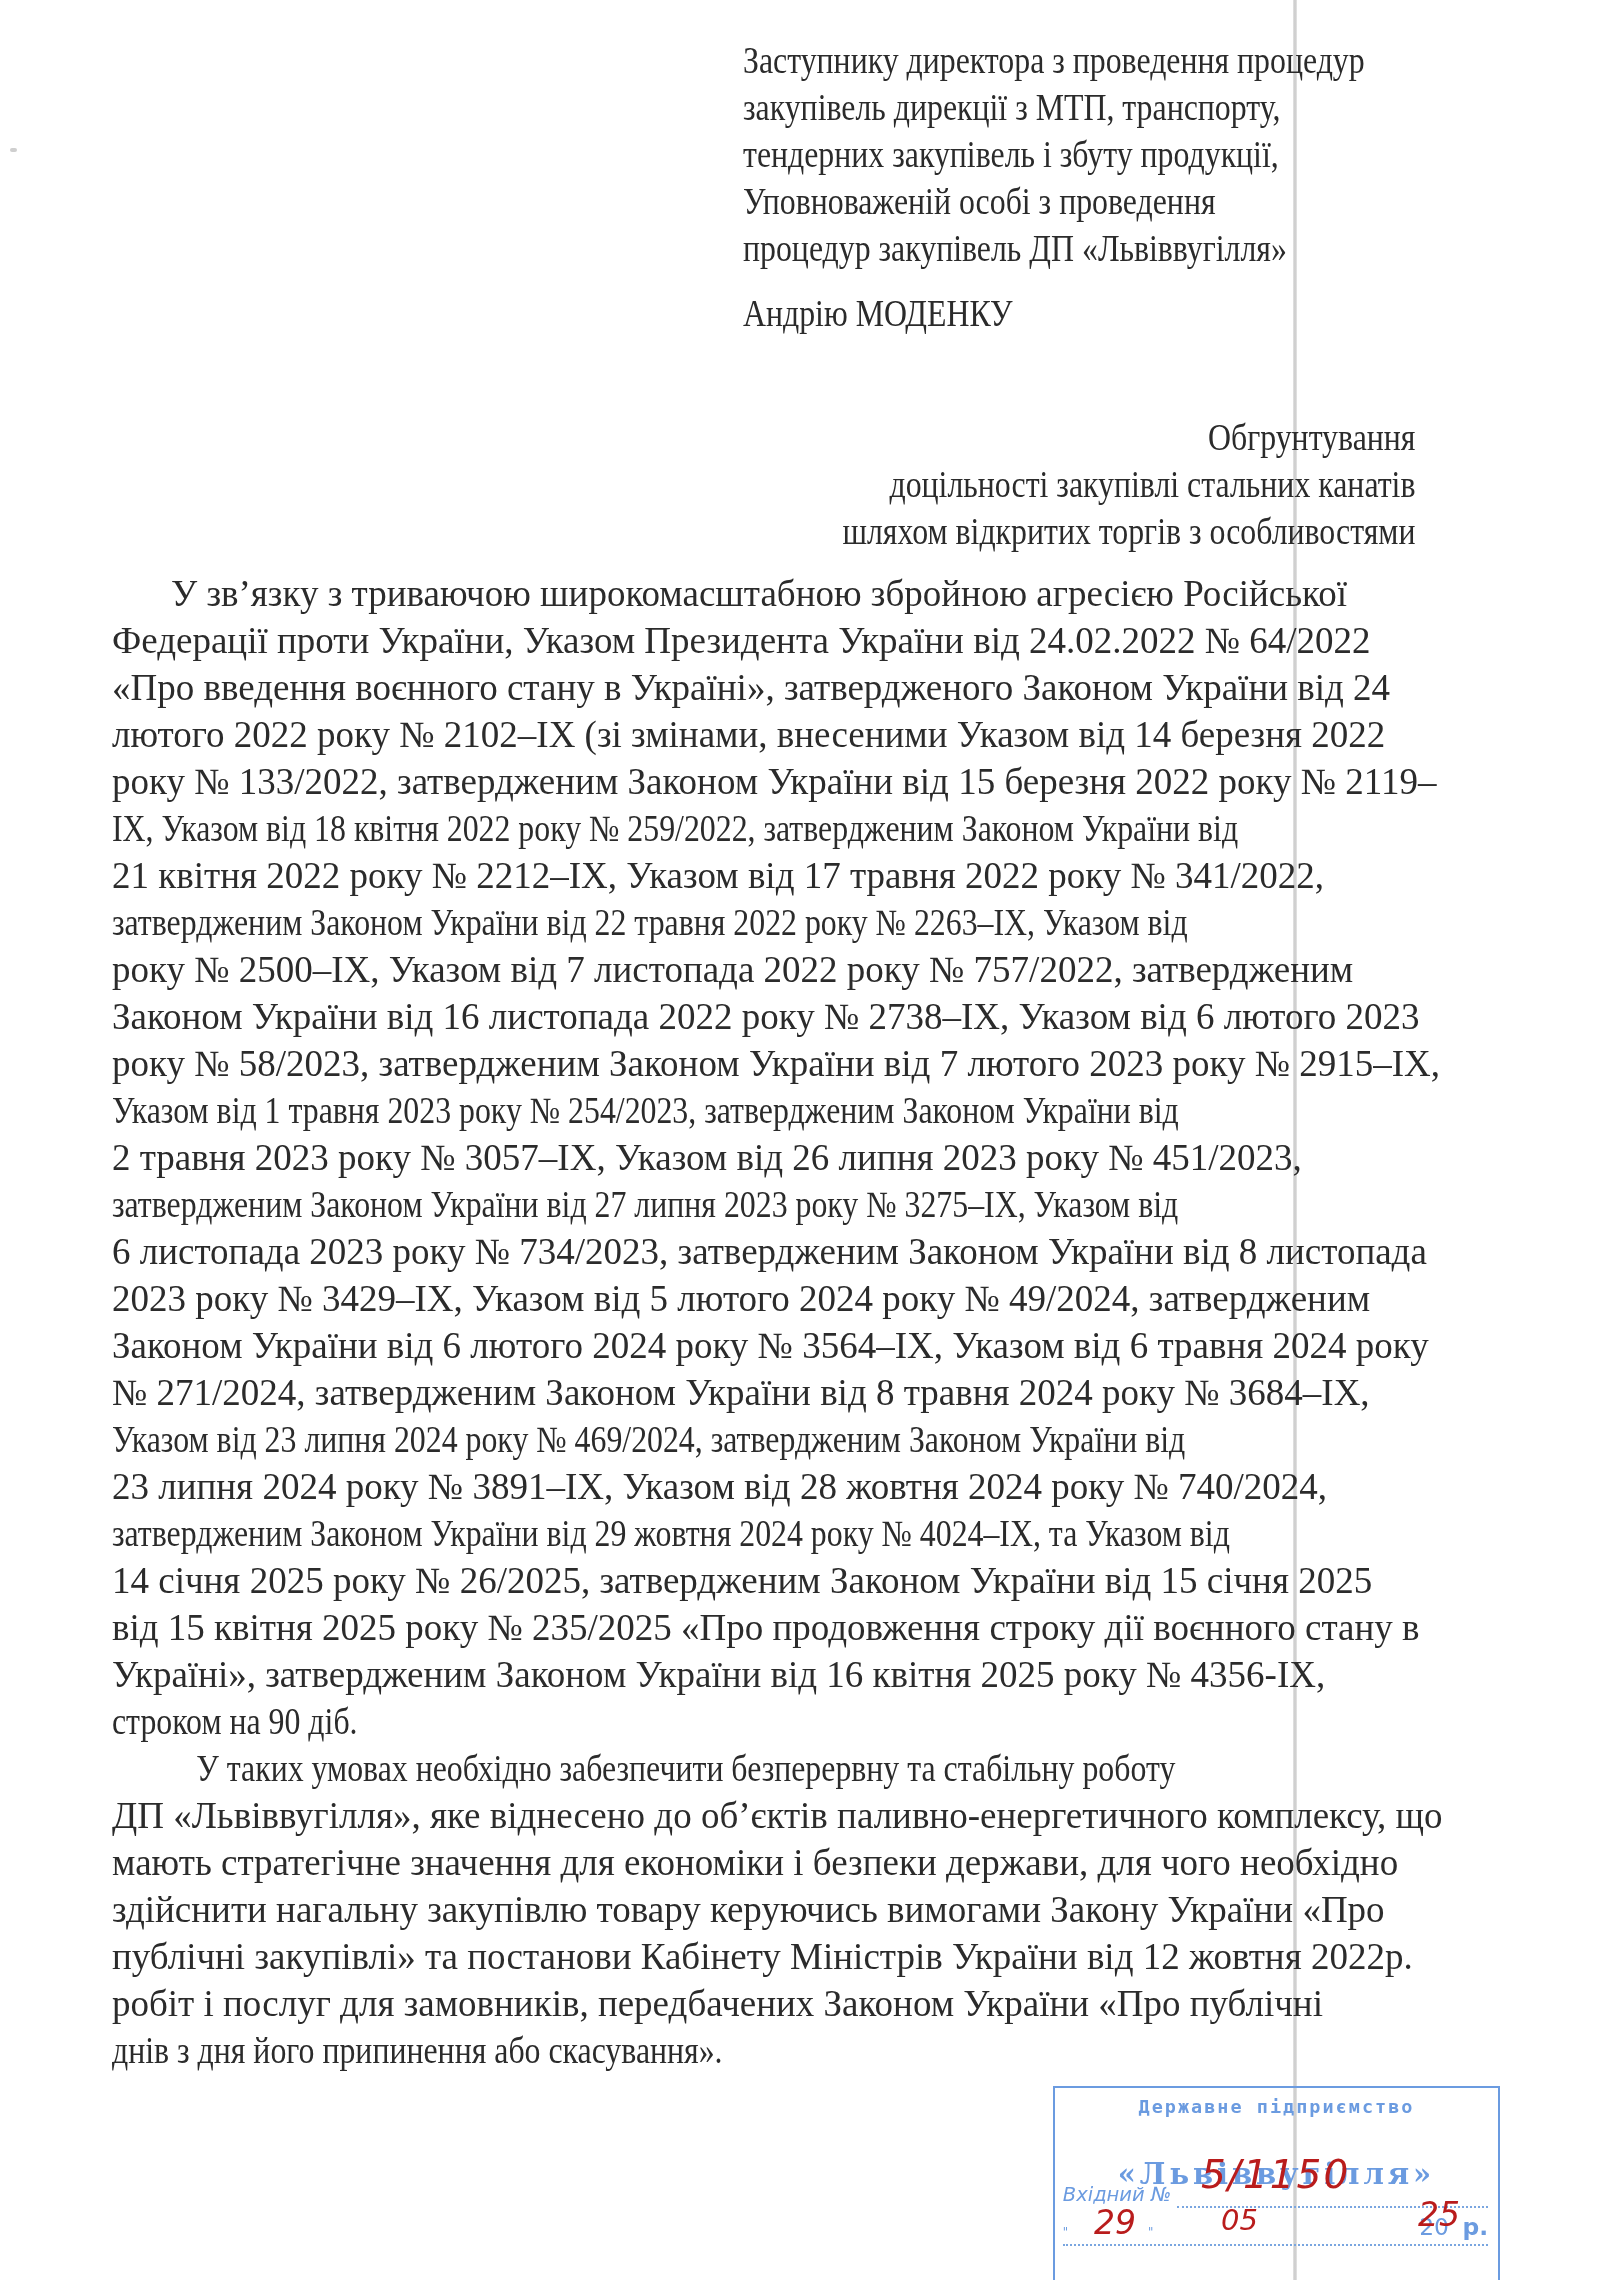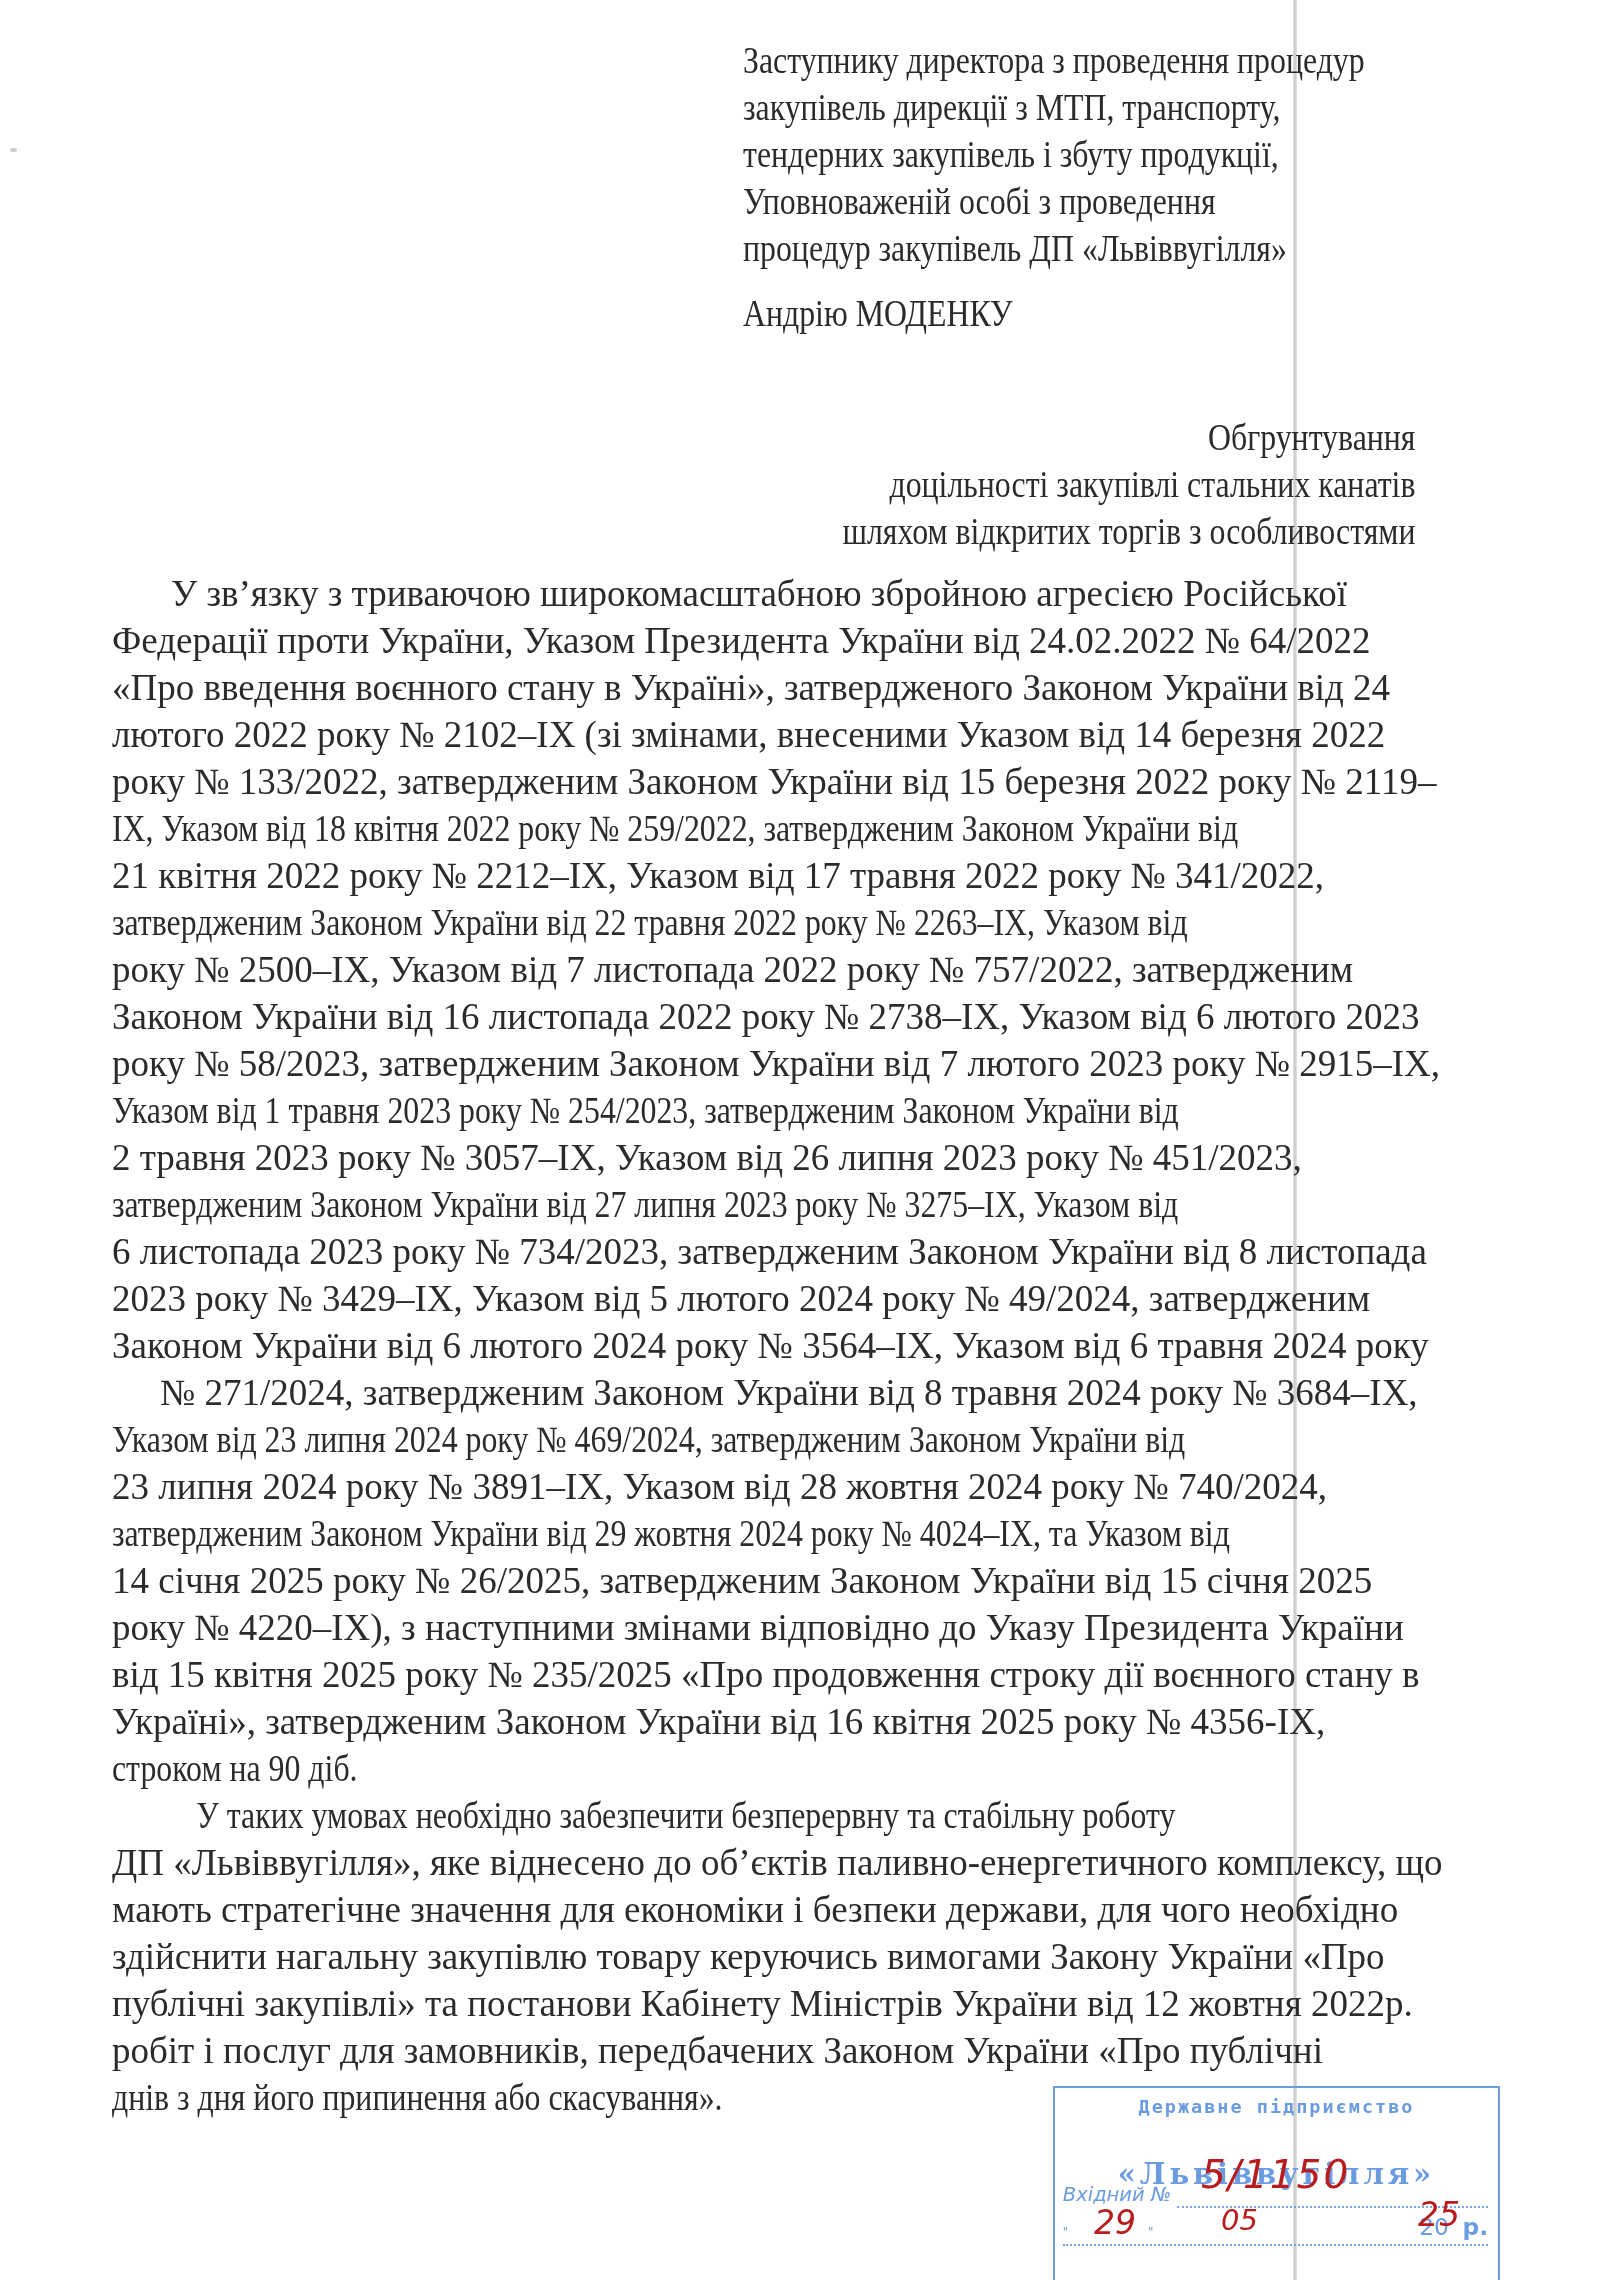--- a/index.html
+++ b/index.html
@@ -94,26 +94,25 @@
         <span class="para-line" style="transform: scaleX(0.86);">затвердженим Законом України від 22 травня 2022 року № 2263–IX, Указом від</span>
         <span class="para-line" style="transform: scaleX(1);">року № 2500–IX, Указом від 7 листопада 2022 року № 757/2022, затвердженим</span>
         <span class="para-line" style="transform: scaleX(1);">Законом України від 16 листопада 2022 року № 2738–IX, Указом від 6 лютого 2023</span>
         <span class="para-line" style="transform: scaleX(1);">року № 58/2023, затвердженим Законом України від 7 лютого 2023 року № 2915–IX,</span>
         <span class="para-line" style="transform: scaleX(0.86);">Указом від 1 травня 2023 року № 254/2023, затвердженим Законом України від</span>
         <span class="para-line" style="transform: scaleX(1);">2 травня 2023 року № 3057–IX, Указом від 26 липня 2023 року № 451/2023,</span>
         <span class="para-line" style="transform: scaleX(0.86);">затвердженим Законом України від 27 липня 2023 року № 3275–IX, Указом від</span>
         <span class="para-line" style="transform: scaleX(1);">6 листопада 2023 року № 734/2023, затвердженим Законом України від 8 листопада</span>
         <span class="para-line" style="transform: scaleX(1);">2023 року № 3429–IX, Указом від 5 лютого 2024 року № 49/2024, затвердженим</span>
         <span class="para-line" style="transform: scaleX(1);">Законом України від 6 лютого 2024 року № 3564–IX, Указом від 6 травня 2024 року</span>
-        <span class="para-line" style="transform: scaleX(1); margin-left: 48px;">№ 271/2024, затвердженим Законом України від 8 травня 2024 року № 3684–IX,</span>
+        <span class="para-line" style="transform: scaleX(1);">№ 271/2024, затвердженим Законом України від 8 травня 2024 року № 3684–IX,</span>
         <span class="para-line" style="transform: scaleX(0.86);">Указом від 23 липня 2024 року № 469/2024, затвердженим Законом України від</span>
         <span class="para-line" style="transform: scaleX(1);">23 липня 2024 року № 3891–IX, Указом від 28 жовтня 2024 року № 740/2024,</span>
         <span class="para-line" style="transform: scaleX(0.86);">затвердженим Законом України від 29 жовтня 2024 року № 4024–IX, та Указом від</span>
         <span class="para-line" style="transform: scaleX(1);">14 січня 2025 року № 26/2025, затвердженим Законом України від 15 січня 2025</span>
-        <span class="para-line" style="transform: scaleX(1);">року № 4220–IX), з наступними змінами відповідно до Указу Президента України</span>
         <span class="para-line" style="transform: scaleX(1);">від 15 квітня 2025 року № 235/2025 «Про продовження строку дії воєнного стану в</span>
         <span class="para-line" style="transform: scaleX(1);">Україні», затвердженим Законом України від 16 квітня 2025 року № 4356-IX,</span>
         <span class="para-line" style="transform: scaleX(0.86);">строком на 90 діб.</span>
       </div>
     <div id="p2">
         <span class="para-line indent2" style="transform: scaleX(0.86);">У таких умовах необхідно забезпечити безперервну та стабільну роботу</span>
         <span class="para-line" style="transform: scaleX(1);">ДП «Львіввугілля», яке віднесено до об’єктів паливно-енергетичного комплексу, що</span>
         <span class="para-line" style="transform: scaleX(1);">мають стратегічне значення для економіки і безпеки держави, для чого необхідно</span>
         <span class="para-line" style="transform: scaleX(1);">здійснити нагальну закупівлю товару керуючись вимогами Закону України «Про</span>
         <span class="para-line" style="transform: scaleX(1);">публічні закупівлі» та постанови Кабінету Міністрів України від 12 жовтня 2022р.</span>

